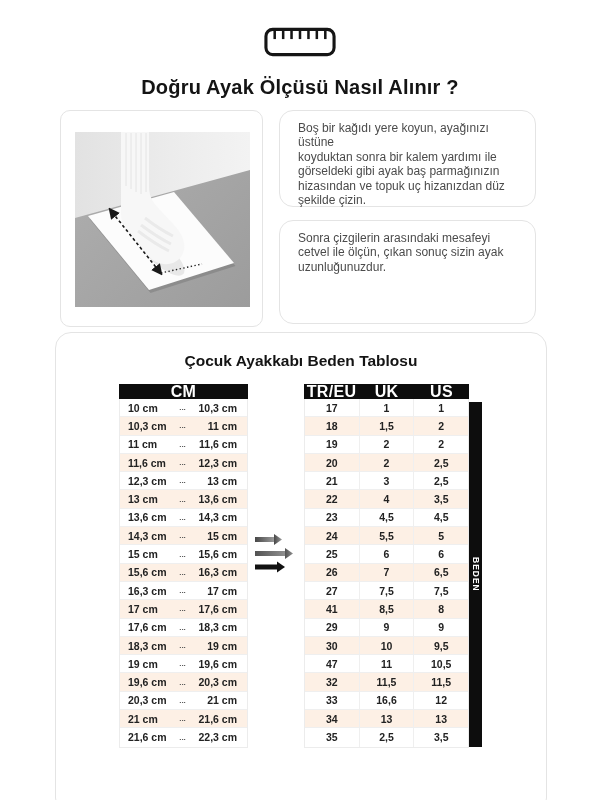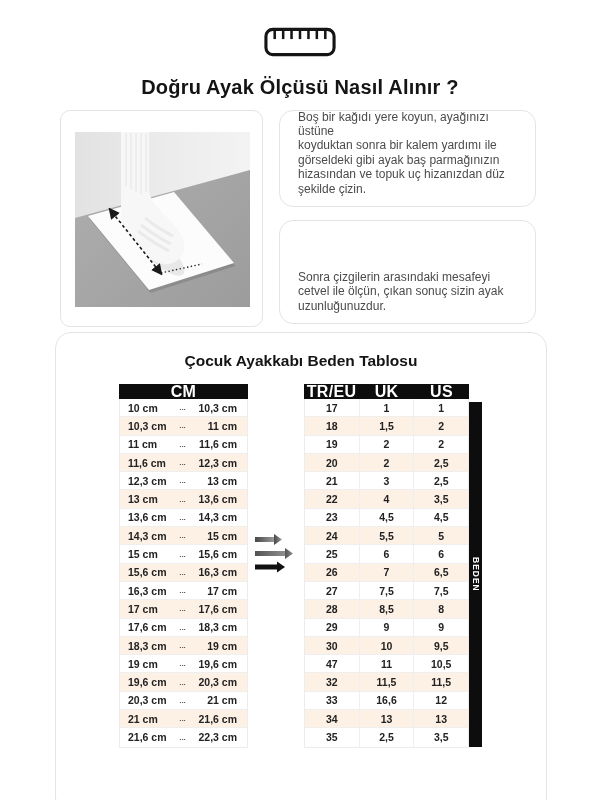--- a/index.html
+++ b/index.html
@@ -18,21 +18,21 @@
   .howto { position:absolute; top:110px; left:60px; width:476px; display:flex; gap:16px; }
   .photo-card {
     width:203px; height:217px; flex:0 0 203px;
     border:1px solid var(--border); border-radius:10px; background:#fff;
     padding:21px 14px; 
   }
   .photo-card svg { width:175px; height:175px; display:block; }
   .steps { flex:1; display:flex; flex-direction:column; gap:13px; }
   .step-box {
     border:1px solid var(--border); border-radius:14px; background:#fff;
-    padding:10px 18px; display:flex; align-items:flex-end;
+    padding:10px 18px; display:flex; align-items:flex-start;
     font-size:12px; line-height:14.4px; color:#4b4b4b;
   }
   .step-box p { white-space:pre-line; }
   .step-1 { height:97px; }
   .step-2 { height:104px; }
   
   .table-card {
     position:absolute; top:332px; left:55px; width:492px; height:482px;
     border:1px solid var(--border); border-radius:16px; background:#fff;
   }
@@ -339,21 +339,21 @@
           <span class="sz-cell">26</span>
           <span class="sz-cell">7</span>
           <span class="sz-cell">6,5</span>
         </div>
         <div class="trow">
           <span class="sz-cell">27</span>
           <span class="sz-cell">7,5</span>
           <span class="sz-cell">7,5</span>
         </div>
         <div class="trow alt">
-          <span class="sz-cell">28</span>
+          <span class="sz-cell">41</span>
           <span class="sz-cell">8,5</span>
           <span class="sz-cell">8</span>
         </div>
         <div class="trow">
           <span class="sz-cell">29</span>
           <span class="sz-cell">9</span>
           <span class="sz-cell">9</span>
         </div>
         <div class="trow alt">
           <span class="sz-cell">30</span>

